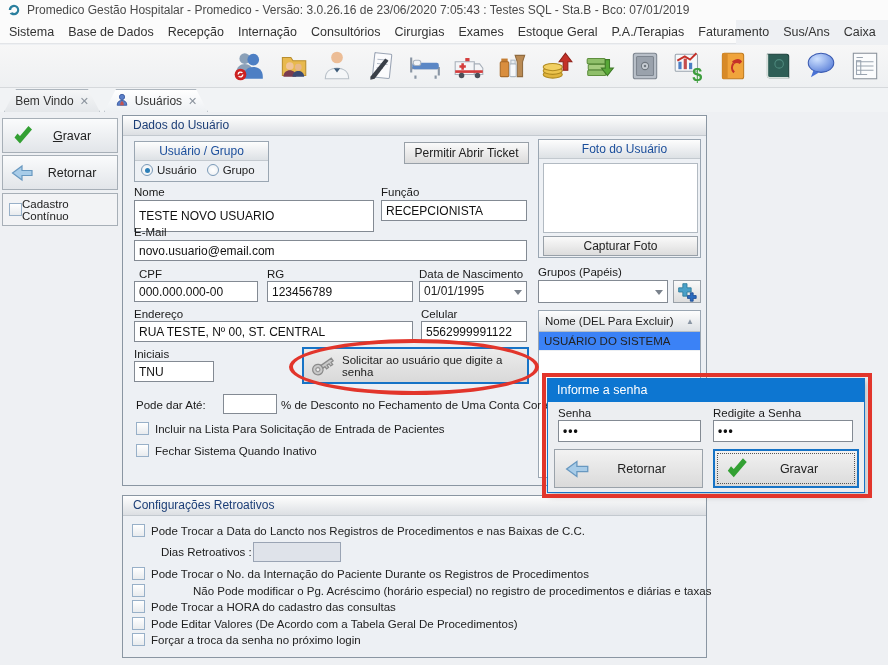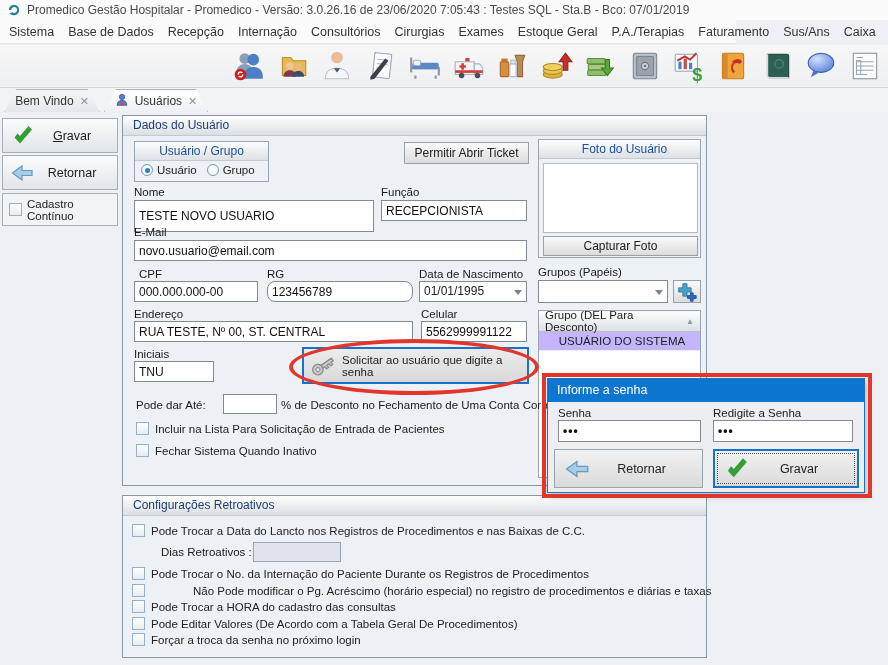--- a/index.html
+++ b/index.html
@@ -32,21 +32,21 @@
 
   
   .content { position:absolute; left:0; top:112px; width:888px; height:553px; background:#eef0f3; }
 
   
   .side-btn { position:absolute; left:2px; width:116px; height:35px; border:1px solid #a7afb7; background:linear-gradient(#fafbfc,#e2e5e9); display:flex; align-items:center; padding:0 8px; cursor:default; }
   .side-btn .ic { width:24px; height:24px; flex:0 0 auto; }
   .side-btn .lbl { flex:1; text-align:center; font-size:12.5px; color:#222; }
   .u-first { display:inline-block; }
   .u-first::first-letter { text-decoration:underline; }
-  .side-panel { position:absolute; left:2px; width:116px; height:33px; border:1px solid #a7afb7; background:#f2f3f5; display:flex; align-items:center; padding:0 6px; gap:5px; }
+  .side-panel { position:absolute; left:2px; width:116px; height:33px; border:1px solid #a7afb7; background:#f2f3f5; display:flex; align-items:center; padding:0 6px; }
   .side-panel .lbl { font-size:11.5px; }
 
   
   .groupbox { position:absolute; left:122px; width:585px; border:1px solid #8a96a2; background:#edf0f4; }
   .group-hd { height:20px; line-height:19px; padding-left:10px; font-size:12px; color:#1c3e77; background:linear-gradient(#fefefe,#dcdfe3); border-bottom:1px solid #c3c9cf; }
 
   
   .subpanel { position:absolute; border:1px solid #9aa6b2; background:#eef1f5; }
   .subpanel .sp-hd { height:19px; line-height:18px; font-size:12px; color:#1b4e9b; background:linear-gradient(#fdfdfd,#dde1e5); border-bottom:1px solid #c3c9cf;text-align:center; }
   .sp-hd.center { text-align:center; }
@@ -65,21 +65,21 @@
   .radio.sel::after { content:""; position:absolute; left:2.5px; top:2.5px; width:5px; height:5px; border-radius:50%; background:#2c7fb8; }
 
   .cb { width:13px; height:13px; border:1px solid #98b0c8; background:linear-gradient(#ffffff,#e8ebee); flex:0 0 auto; }
   .cbrow { position:absolute; display:flex; align-items:center; gap:6px; height:15px; }
   .cbrow .lbl { font-size:11.5px; white-space:nowrap; }
 
   
   .glist { position:absolute; border:1px solid #9aa6b2; background:#fff; }
   .glist-hd { height:21px; display:flex; align-items:center; padding:0 6px; font-size:11.5px; background:linear-gradient(#fdfdfd,#dde1e5); border-bottom:1px solid #b6bec6; }
   .glist-hd .sort { margin-left:auto; font-size:8px; color:#8a96a4; }
-  .glist-row { height:19px; line-height:19px; padding-left:5px; font-size:11.5px; background:#c4b5fd; border-bottom:1px solid #eceff2;text-align:center; }
+  .glist-row { height:19px; line-height:19px; padding-left:5px; font-size:11.5px; background:#3b82f6; border-bottom:1px solid #eceff2; }
 
   
   .key-btn { position:absolute; left:179px; top:231px; width:227px; height:37px; border:2px solid #1673c6; background:linear-gradient(#ececec,#d9d9d9); display:flex; align-items:center; gap:4px; padding:0 4px; font-size:11.5px; }
   .key-btn .ic { width:30px; height:30px; flex:0 0 auto; }
 
   
   .red-ellipse { position:absolute; left:289px; top:227px; width:250px; height:56px; border:4px solid #e2352b; border-radius:50%; pointer-events:none; }
   .red-rect { position:absolute; left:542px; top:261px; width:330px; height:125px; border:4px solid #e2352b; pointer-events:none; }
 
   
@@ -326,21 +326,21 @@
       <input class="tinput" style="left: 11px; top: 84px; width: 240px; height: 32px;" value="TESTE NOVO USUARIO">
       <div class="flabel" style="left:258px; top:70px;">Função</div>
       <input class="tinput" style="left: 258px; top: 84px; width: 146px; height: 21px;" value="RECEPCIONISTA">
 
       <div class="flabel" style="left:11px; top:110px;">E-Mail</div>
       <input class="tinput" style="left: 11px; top: 124px; width: 393px; height: 21px;" value="novo.usuario@email.com">
 
       <div class="flabel" style="left:16px; top:152px;">CPF</div>
       <input class="tinput" style="left: 11px; top: 165px; width: 124px; height: 21px;" value="000.000.000-00">
       <div class="flabel" style="left:144px; top:152px;">RG</div>
-      <input class="tinput" style="left: 144px; top: 165px; width: 146px; height: 21px; border-radius: 8px;" value="123456789">
+      <input class="tinput" style="left: 144px; top: 165px; width: 146px; height: 21px;" value="123456789">
       <div class="flabel" style="left:296px; top:152px;">Data de Nascimento</div>
       <div class="combo" style="left:296px; top:165px; width:108px; height:21px;">
         <span>01/01/1995</span>
         <span class="arr"></span>
       </div>
 
       <div class="flabel" style="left:415px; top:150px;">Grupos (Papéis)</div>
       <div class="combo" style="left:415px; top:164px; width:130px; height:23px;">
         <span></span>
         <span class="arr" style="top:9px;"></span>
@@ -354,21 +354,21 @@
         </span>
       </div>
 
       <div class="flabel" style="left:11px; top:192px;">Endereço</div>
       <input class="tinput" style="left: 11px; top: 205px; width: 279px; height: 21px;" value="RUA TESTE, Nº 00, ST. CENTRAL">
       <div class="flabel" style="left:298px; top:192px;">Celular</div>
       <input class="tinput" style="left: 298px; top: 205px; width: 106px; height: 21px;" value="5562999991122">
 
       <div class="glist" style="left:415px; top:194px; width:163px; height:168px;">
         <div class="glist-hd">
-          <span>Grupo (DEL Para Desconto)</span>
+          <span>Nome (DEL Para Excluir)</span>
           <span class="sort">▲</span>
         </div>
         <div class="glist-row">USUÁRIO DO SISTEMA</div>
       </div>
 
       <div class="flabel" style="left:11px; top:232px;">Iniciais</div>
       <input class="tinput" style="left: 11px; top: 245px; width: 80px; height: 21px;" value="TNU">
 
       <div class="key-btn">
         <span class="ic">

